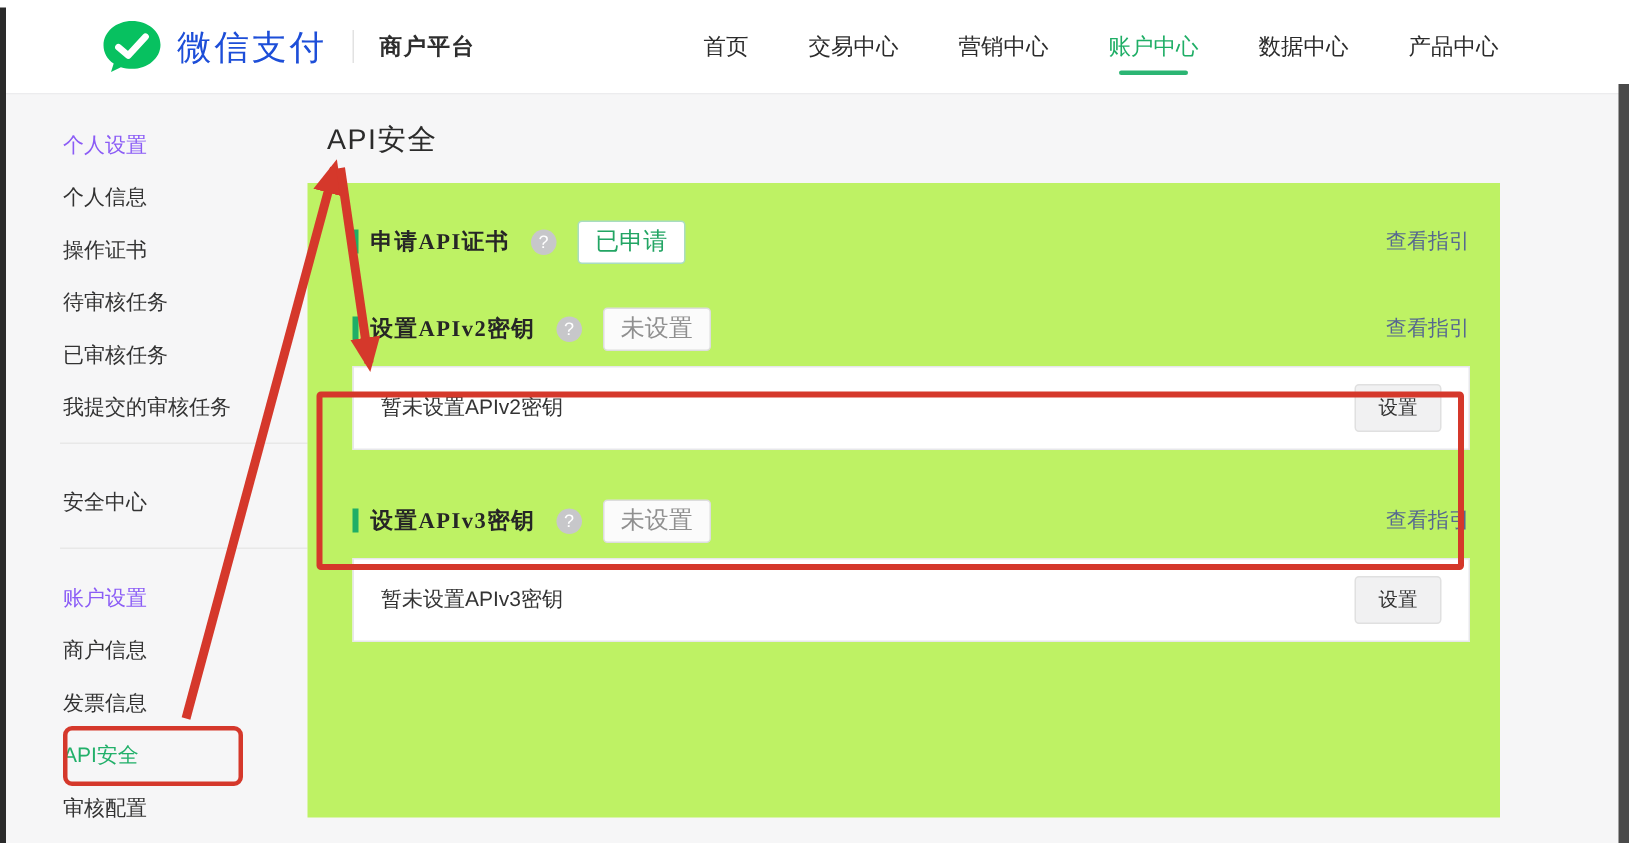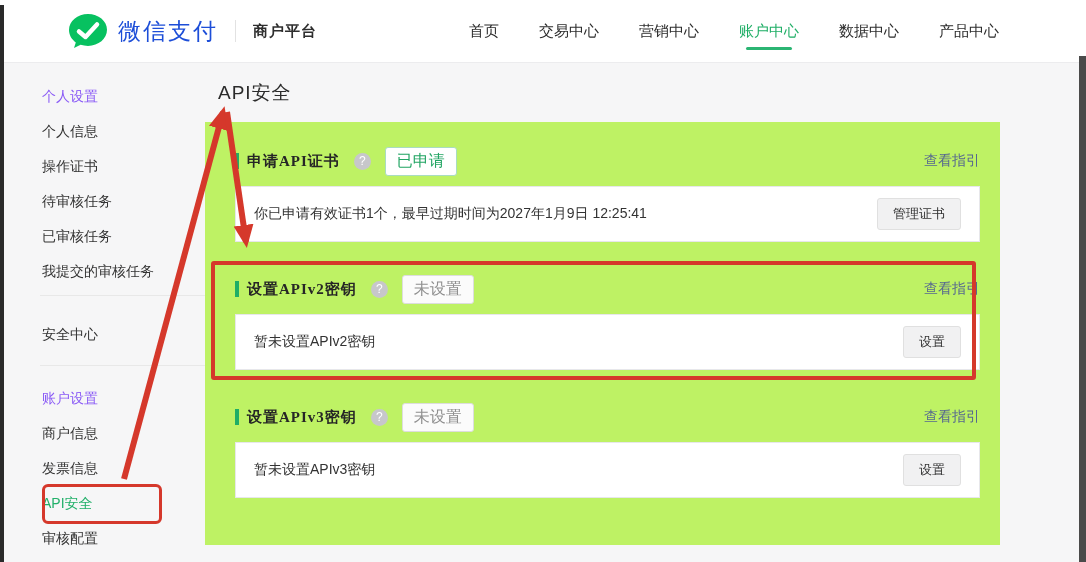--- a/index.html
+++ b/index.html
@@ -98,24 +98,20 @@
   <div class="panel">
 
     <div class="card">
       <div class="card-head">
         <span class="cbar"></span>
         <span class="card-title">申请API证书</span>
         <span class="help">?</span>
         <span class="badge success">已申请</span>
         <span class="card-link">查看指引</span>
       </div>
-      <div class="card-box">
-        <span class="box-text">你已申请有效证书1个，最早过期时间为2027年1月9日 12:25:41</span>
-        <button class="card-btn">管理证书</button>
-      </div>
     </div>
 
     <div class="card">
       <div class="card-head">
         <span class="cbar"></span>
         <span class="card-title">设置APIv2密钥</span>
         <span class="help">?</span>
         <span class="badge muted">未设置</span>
         <span class="card-link">查看指引</span>
       </div>

